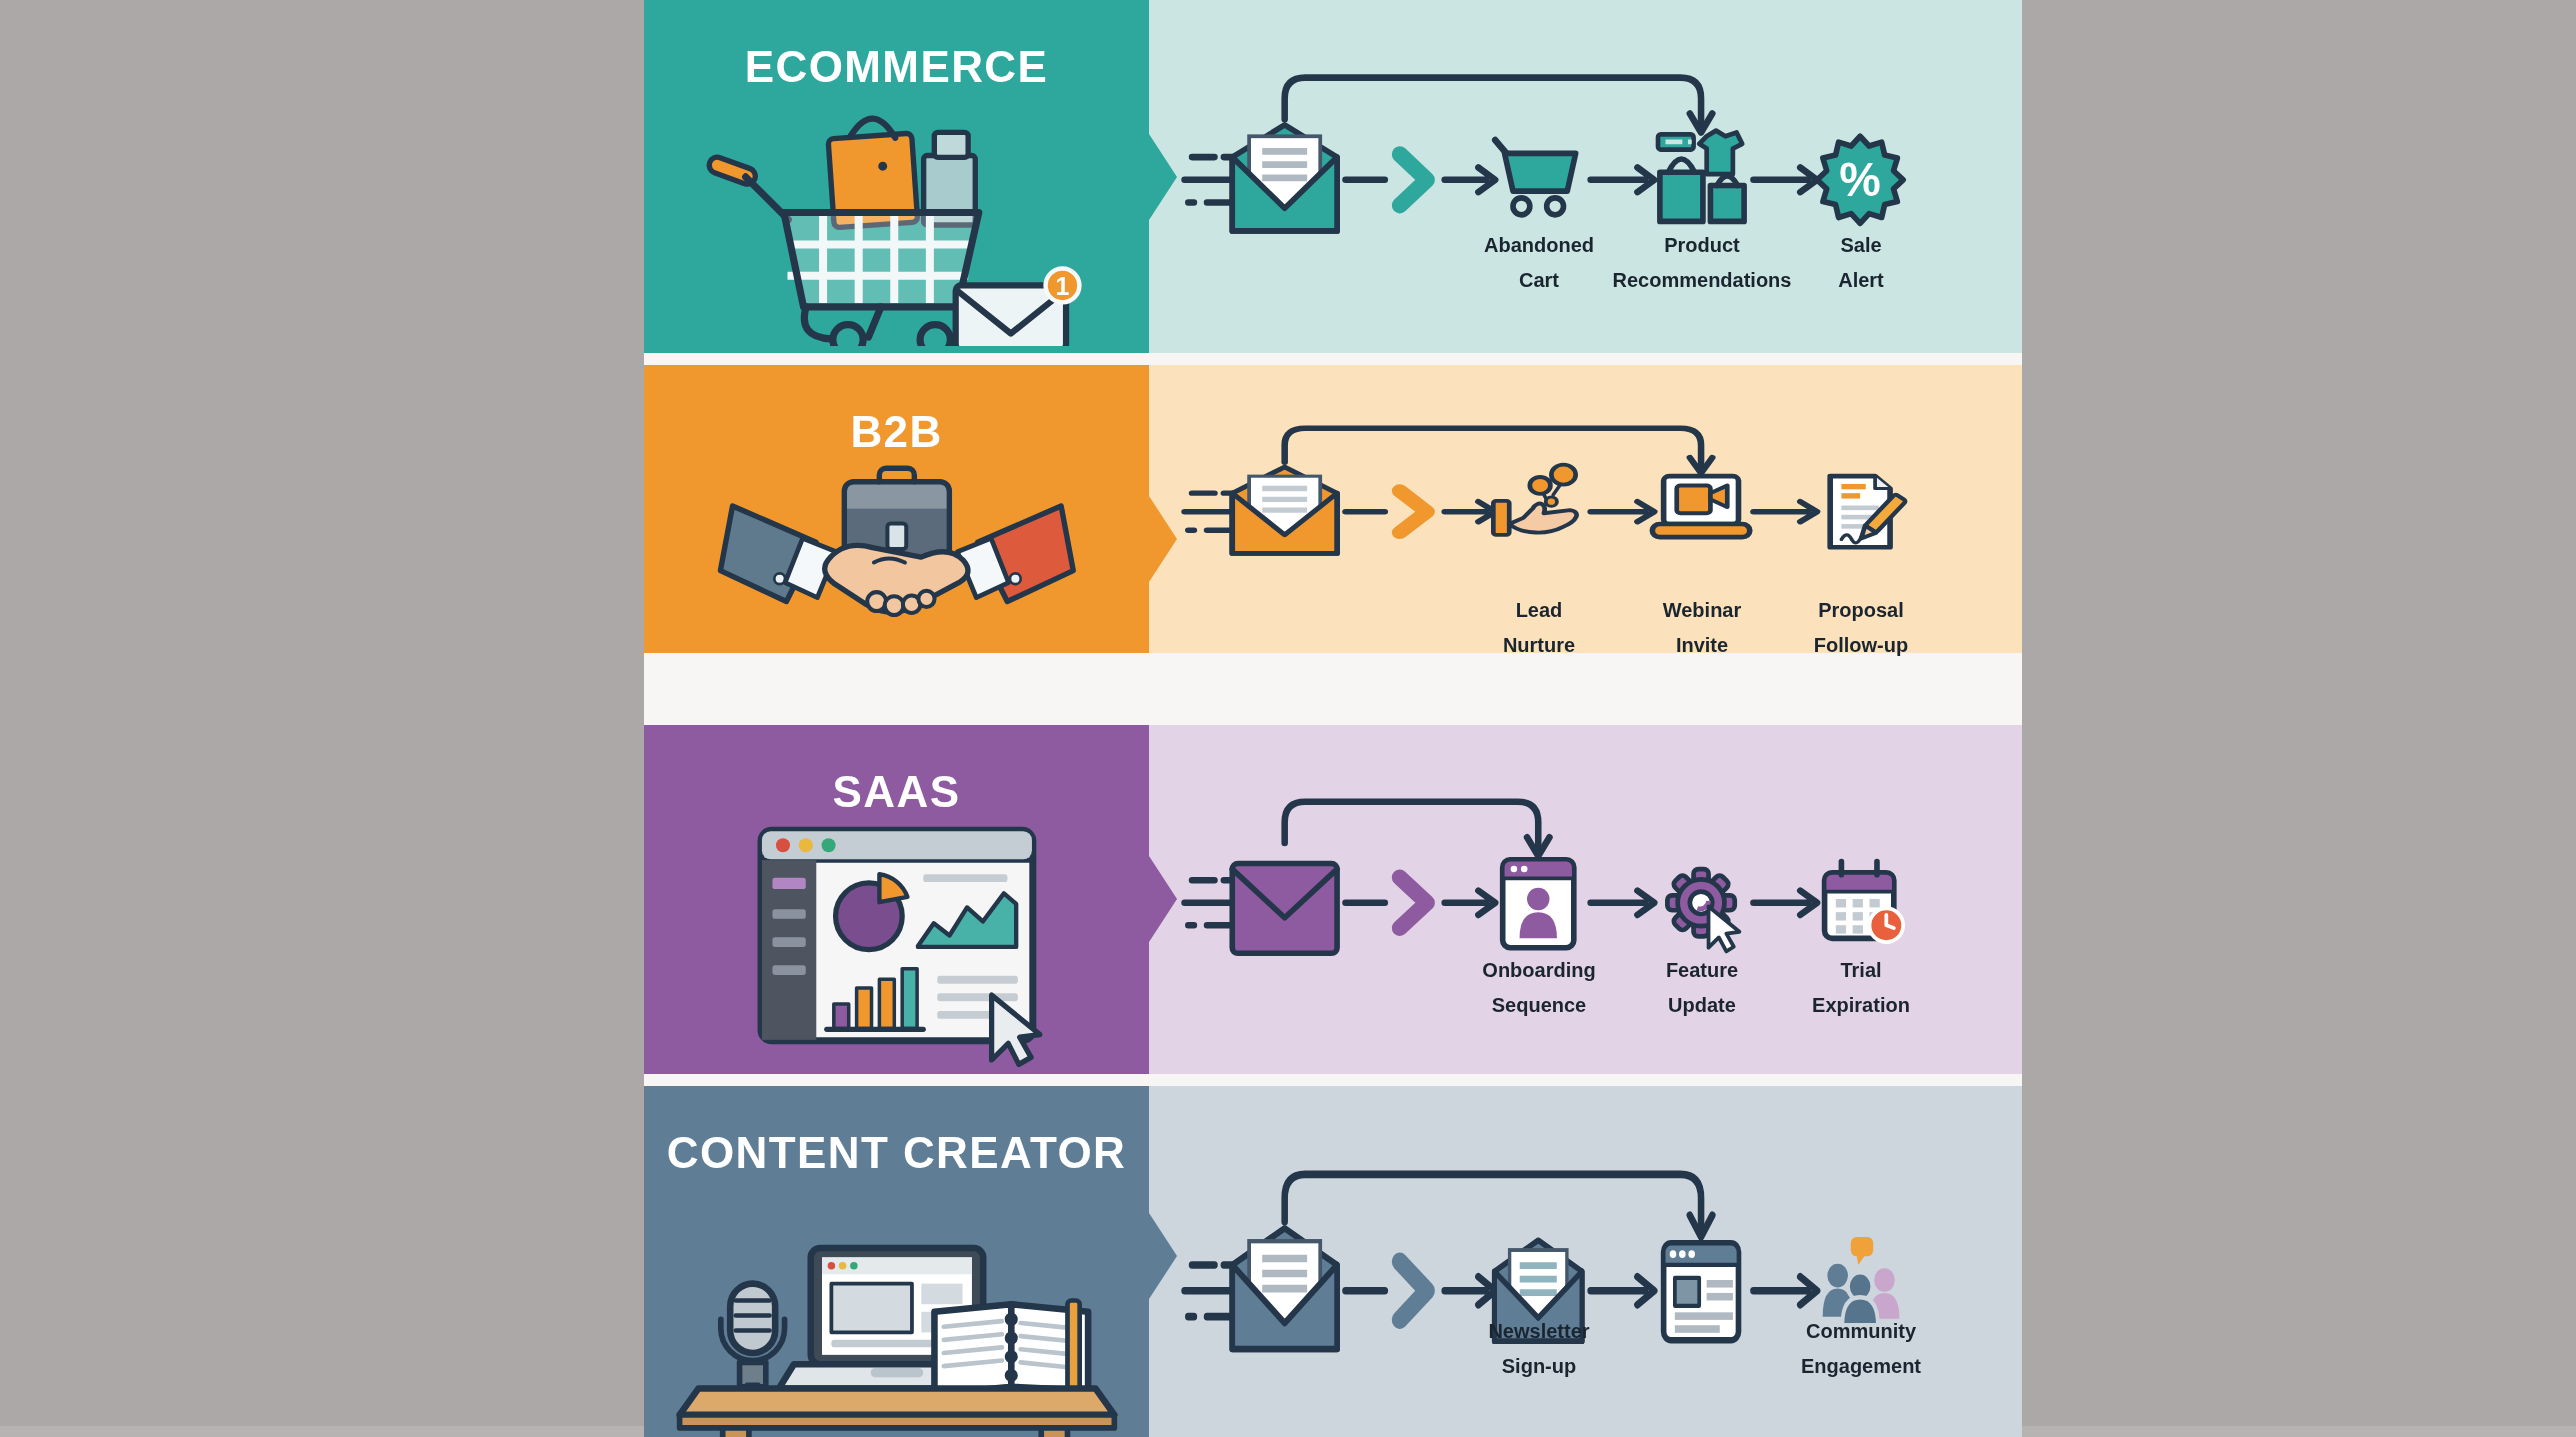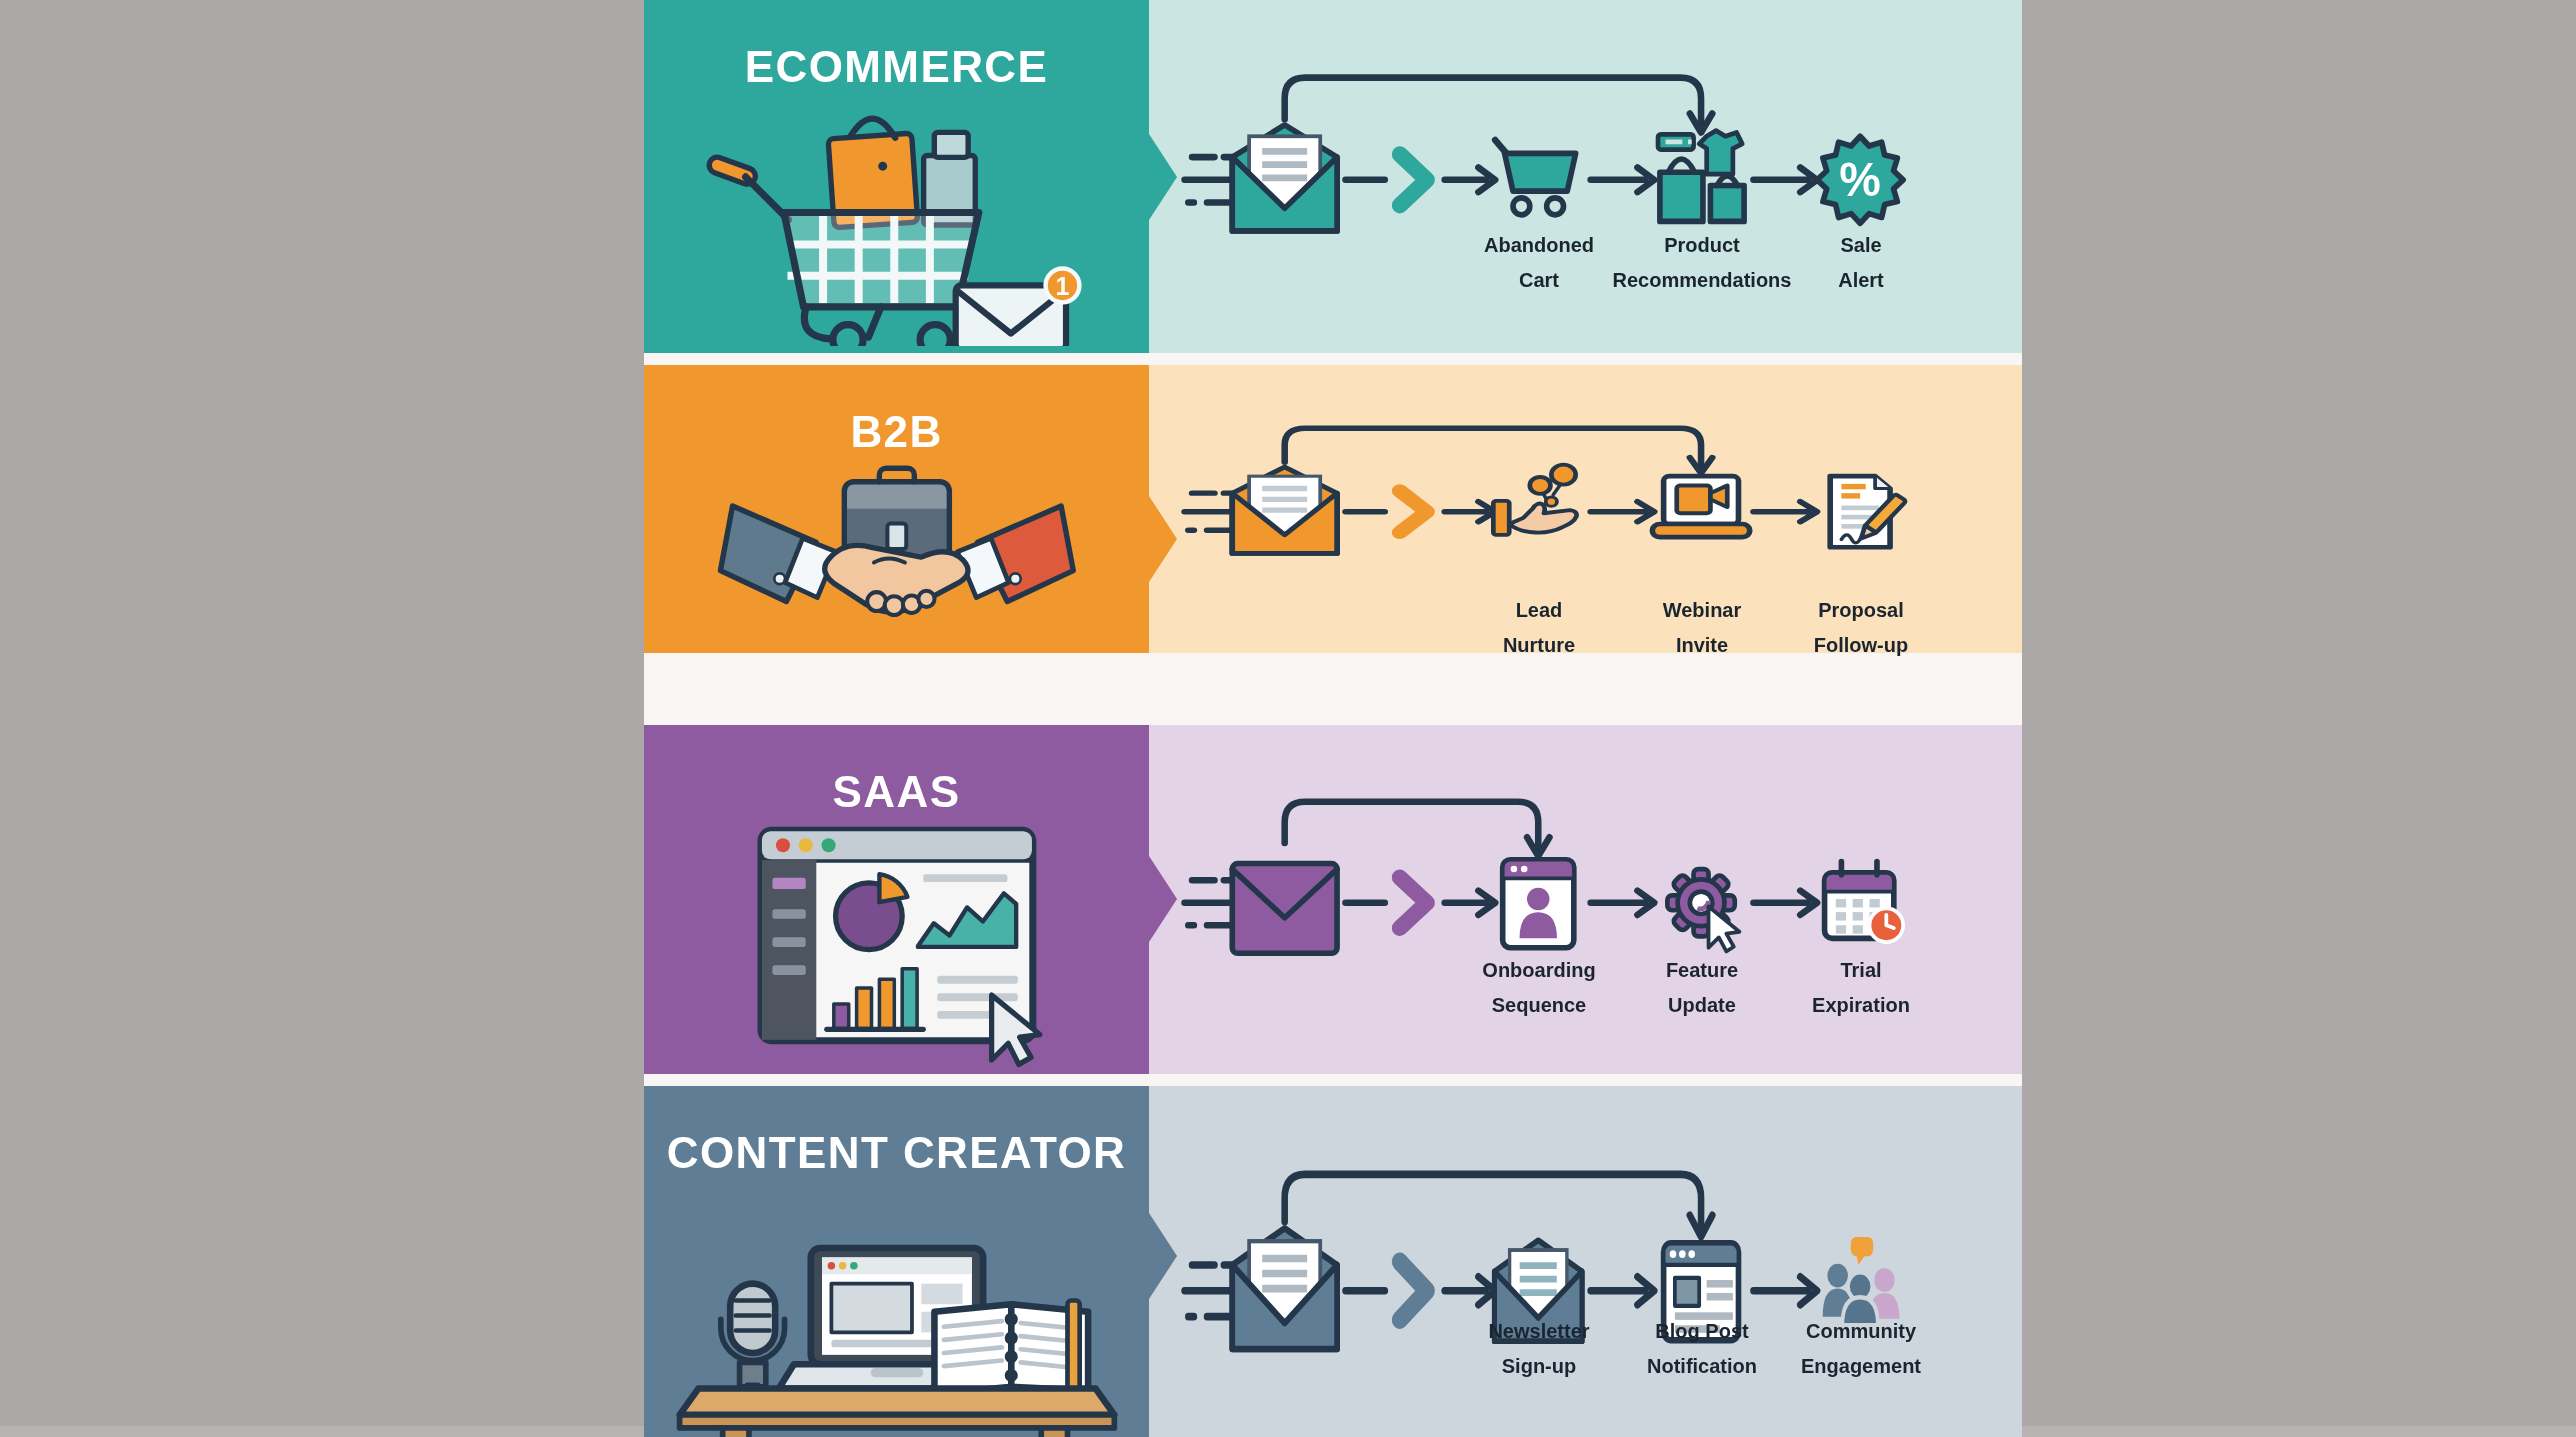--- a/index.html
+++ b/index.html
@@ -383,22 +383,20 @@
             <circle cx="-24" cy="-14" r="11" fill="#5F7D95"></circle>
             <path d="M-40 24 Q-40 -2 -24 -2 Q-8 -2 -8 24 Z" fill="#5F7D95"></path>
             <circle cx="26" cy="-10" r="11" fill="#C9A6CC"></circle>
             <path d="M10 26 Q10 2 26 2 Q42 2 42 26 Z" fill="#C9A6CC"></path>
             <circle cx="0" cy="-4" r="13" fill="#56748C" stroke="#CDD6DD" stroke-width="4"></circle>
             <path d="M-19 32 Q-19 6 0 6 Q19 6 19 32 Z" fill="#56748C" stroke="#CDD6DD" stroke-width="4"></path>
           </g>
         </svg>
         <div class="step-label lbl-1">Newsletter
 Sign-up</div>
-        <div class="step-label lbl-2">Blog Post
-Notification</div>
         <div class="step-label lbl-3">Community
 Engagement</div>
       </div>
     </div>
 
   </div>
 </div>
 
 
 </body></html>

